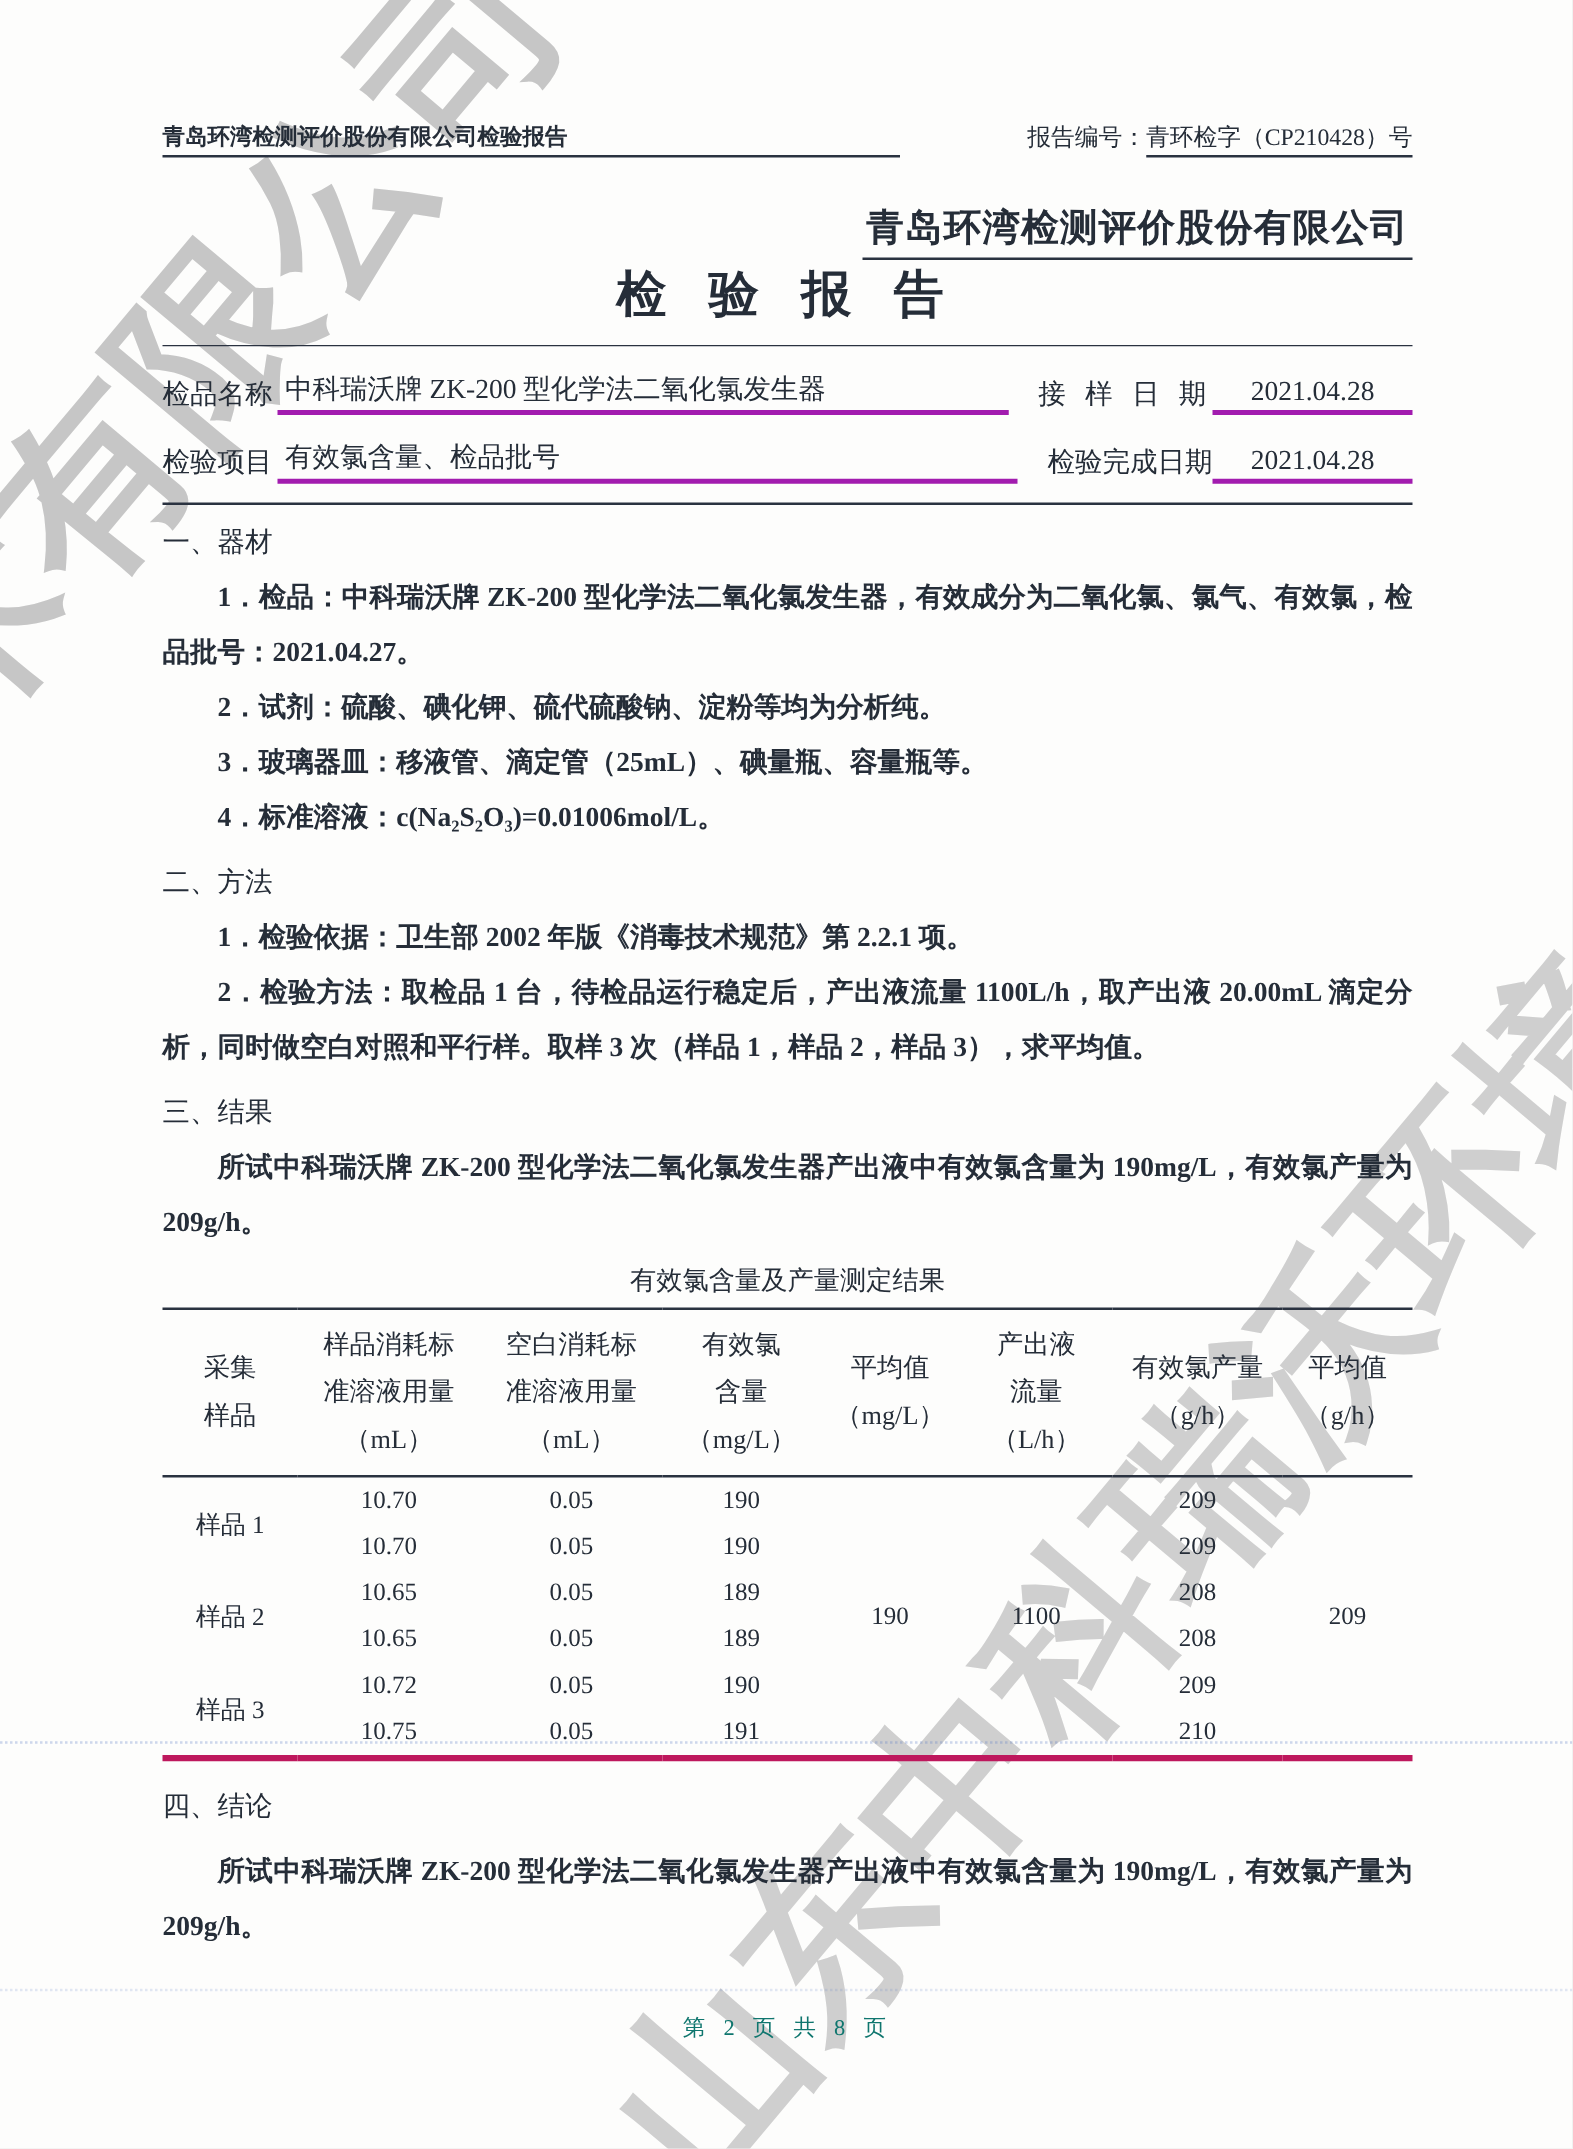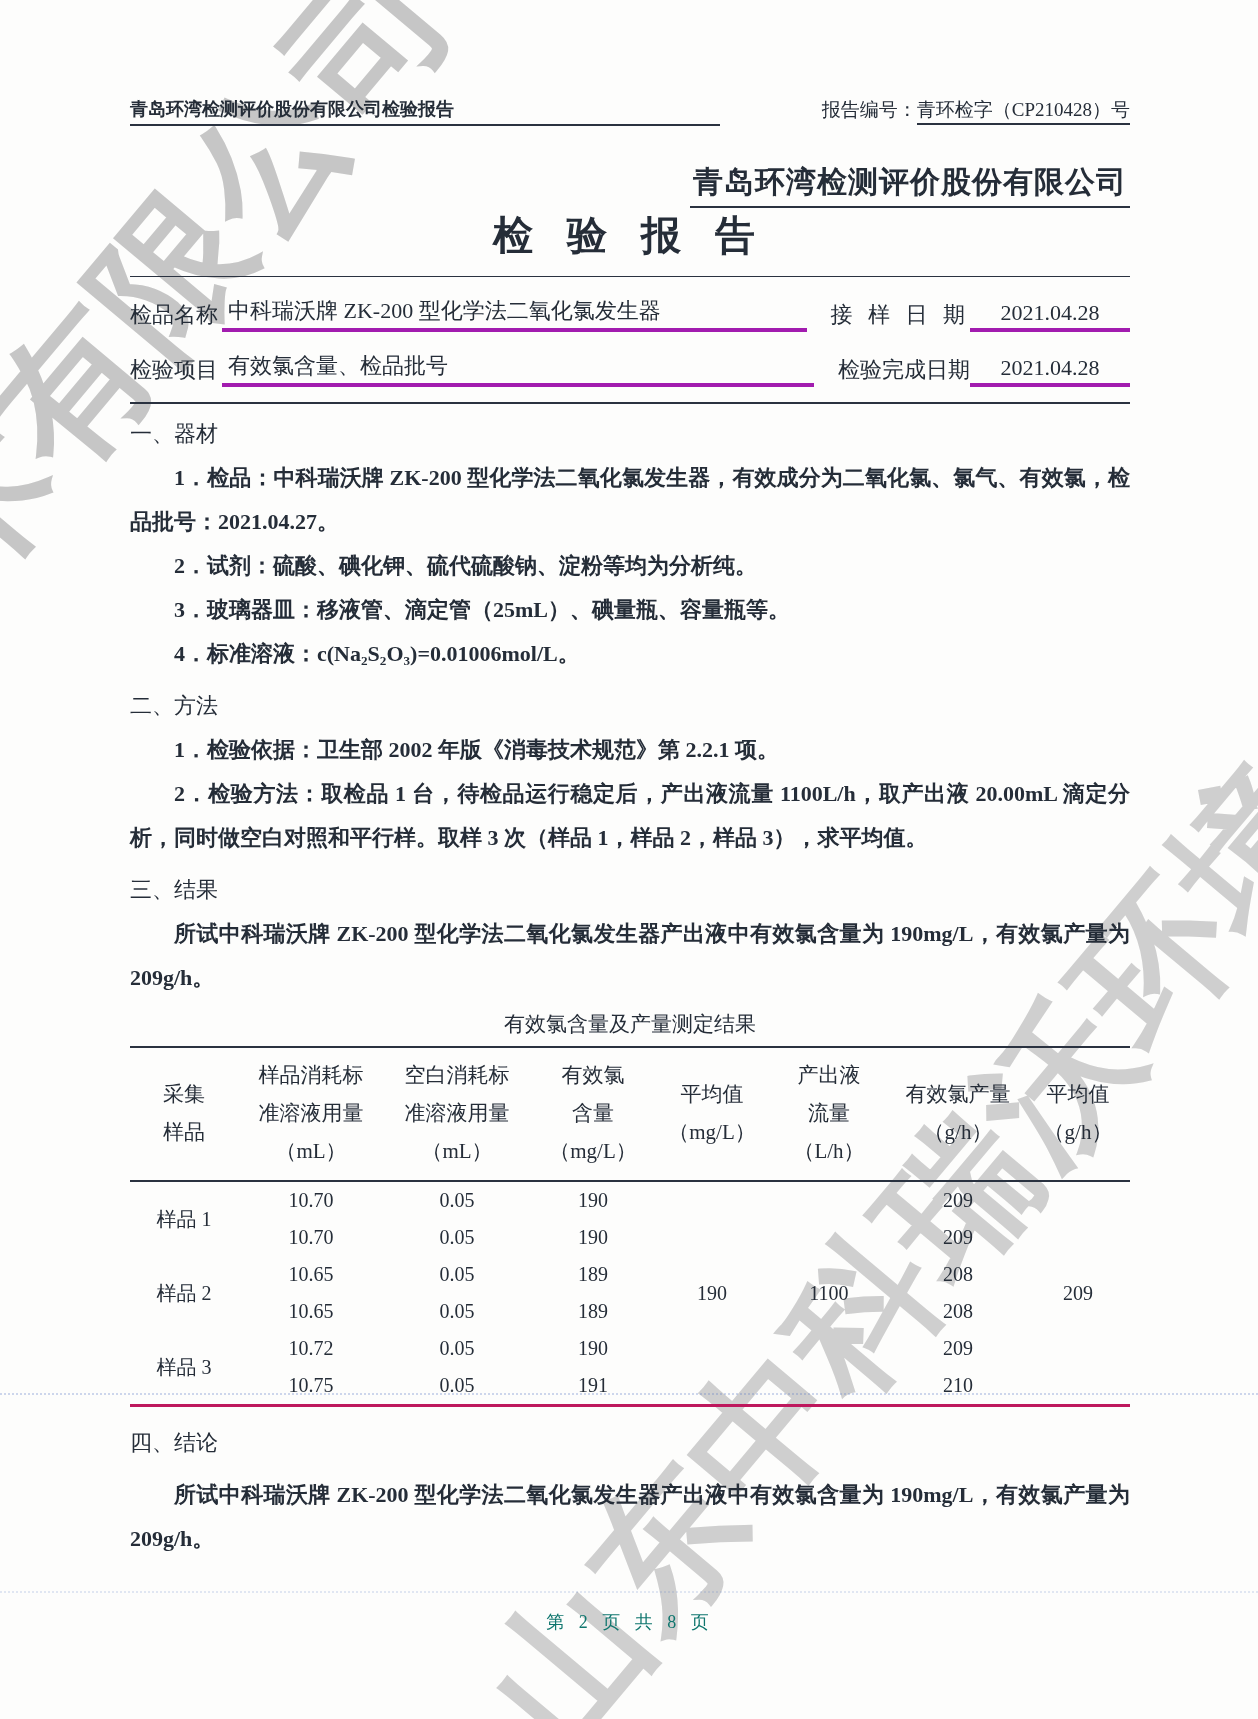--- a/index.html
+++ b/index.html
@@ -53,21 +53,21 @@
   .f-value{border-bottom:4px solid #a21caf; padding:0 6px 2px; white-space:nowrap; overflow:hidden;}
   .f-value.grow{flex:1; margin-left:4px; margin-right:24px;}
   .f-value.date{width:148px; text-align:center; flex:none;}
 
   .sec-title{font-size:22px; line-height:44px; margin-top:8px;}
   .body-p{font-size:22px; line-height:44px; margin:0; text-align:justify; text-indent:44px;font-weight:bold;}
 
   .table-title{text-align:center; font-size:21px; line-height:40px; margin-top:4px;}
   table.results{
     width:100%; border-collapse:collapse; table-layout:fixed; margin-top:2px;
-    border-top:2px solid #2a3240; border-bottom:3px solid #be185d;
+    border-top:2px solid #2a3240; border-bottom:5px solid #be185d;
   }
   table.results thead th{
     border-bottom:2px solid #2a3240; font-weight:400; font-size:21px;
     vertical-align:middle; padding:8px 0 10px;
   }
   table.results th .hl{display:block; line-height:38px;}
   table.results tbody td{
     text-align:center; vertical-align:middle; height:37px; font-size:20px; padding:0;
   }
   .page-footer{

